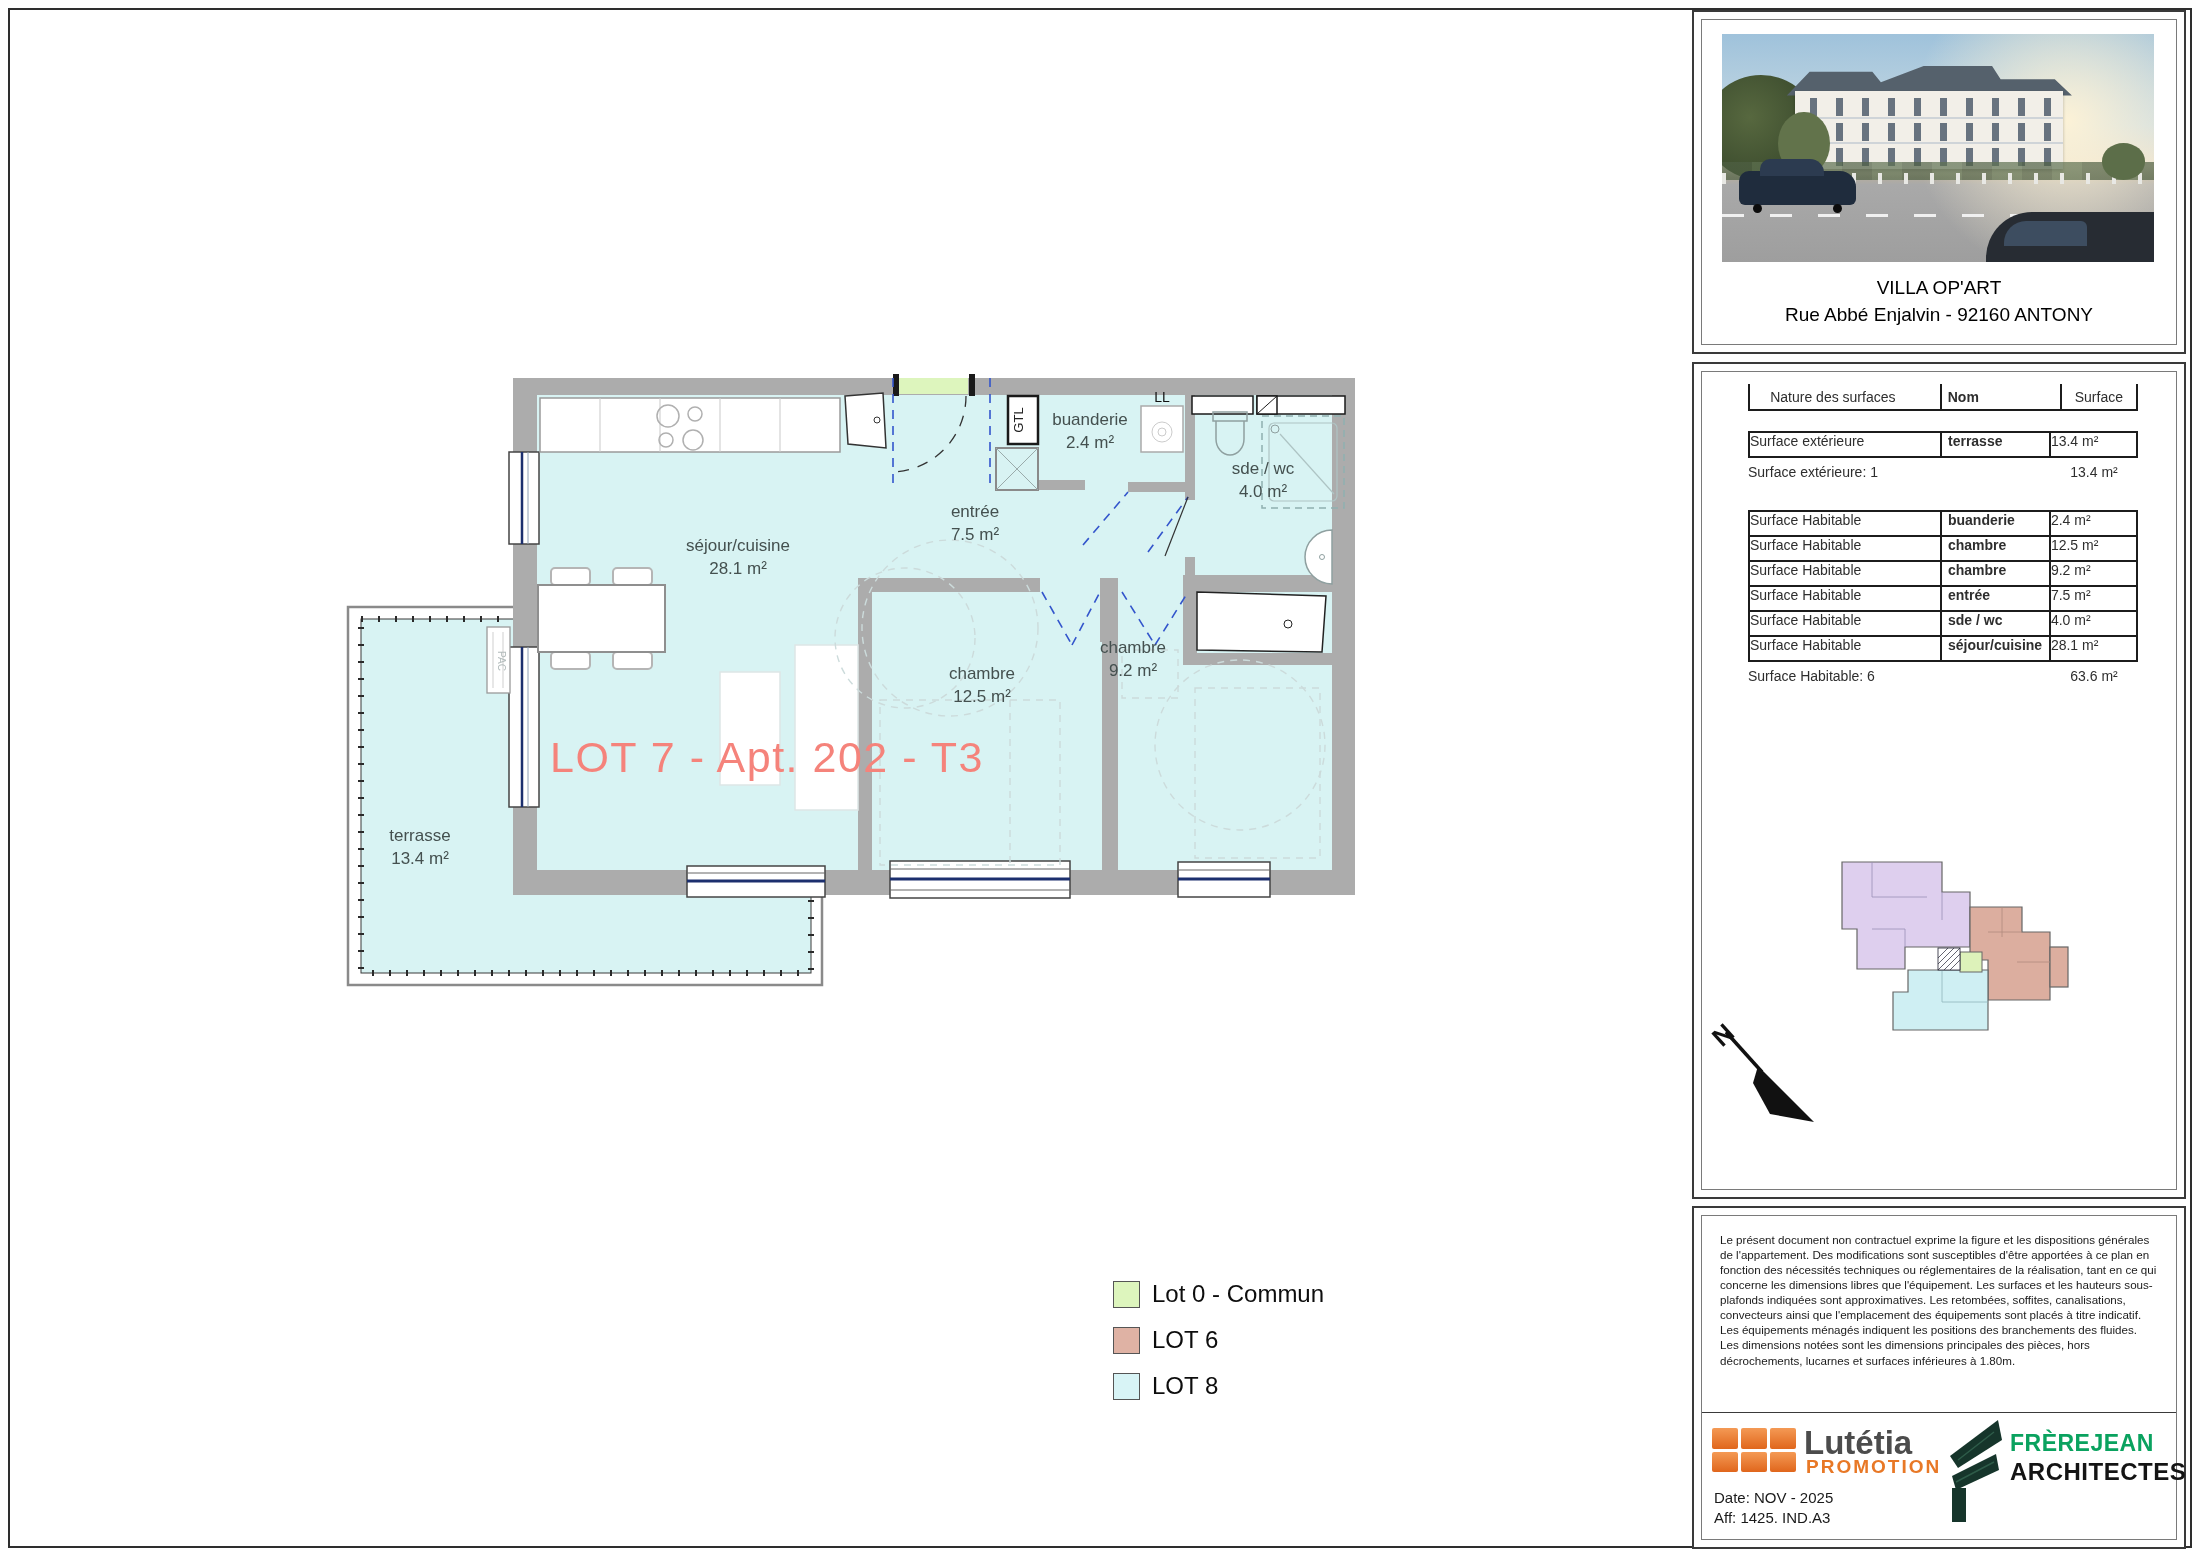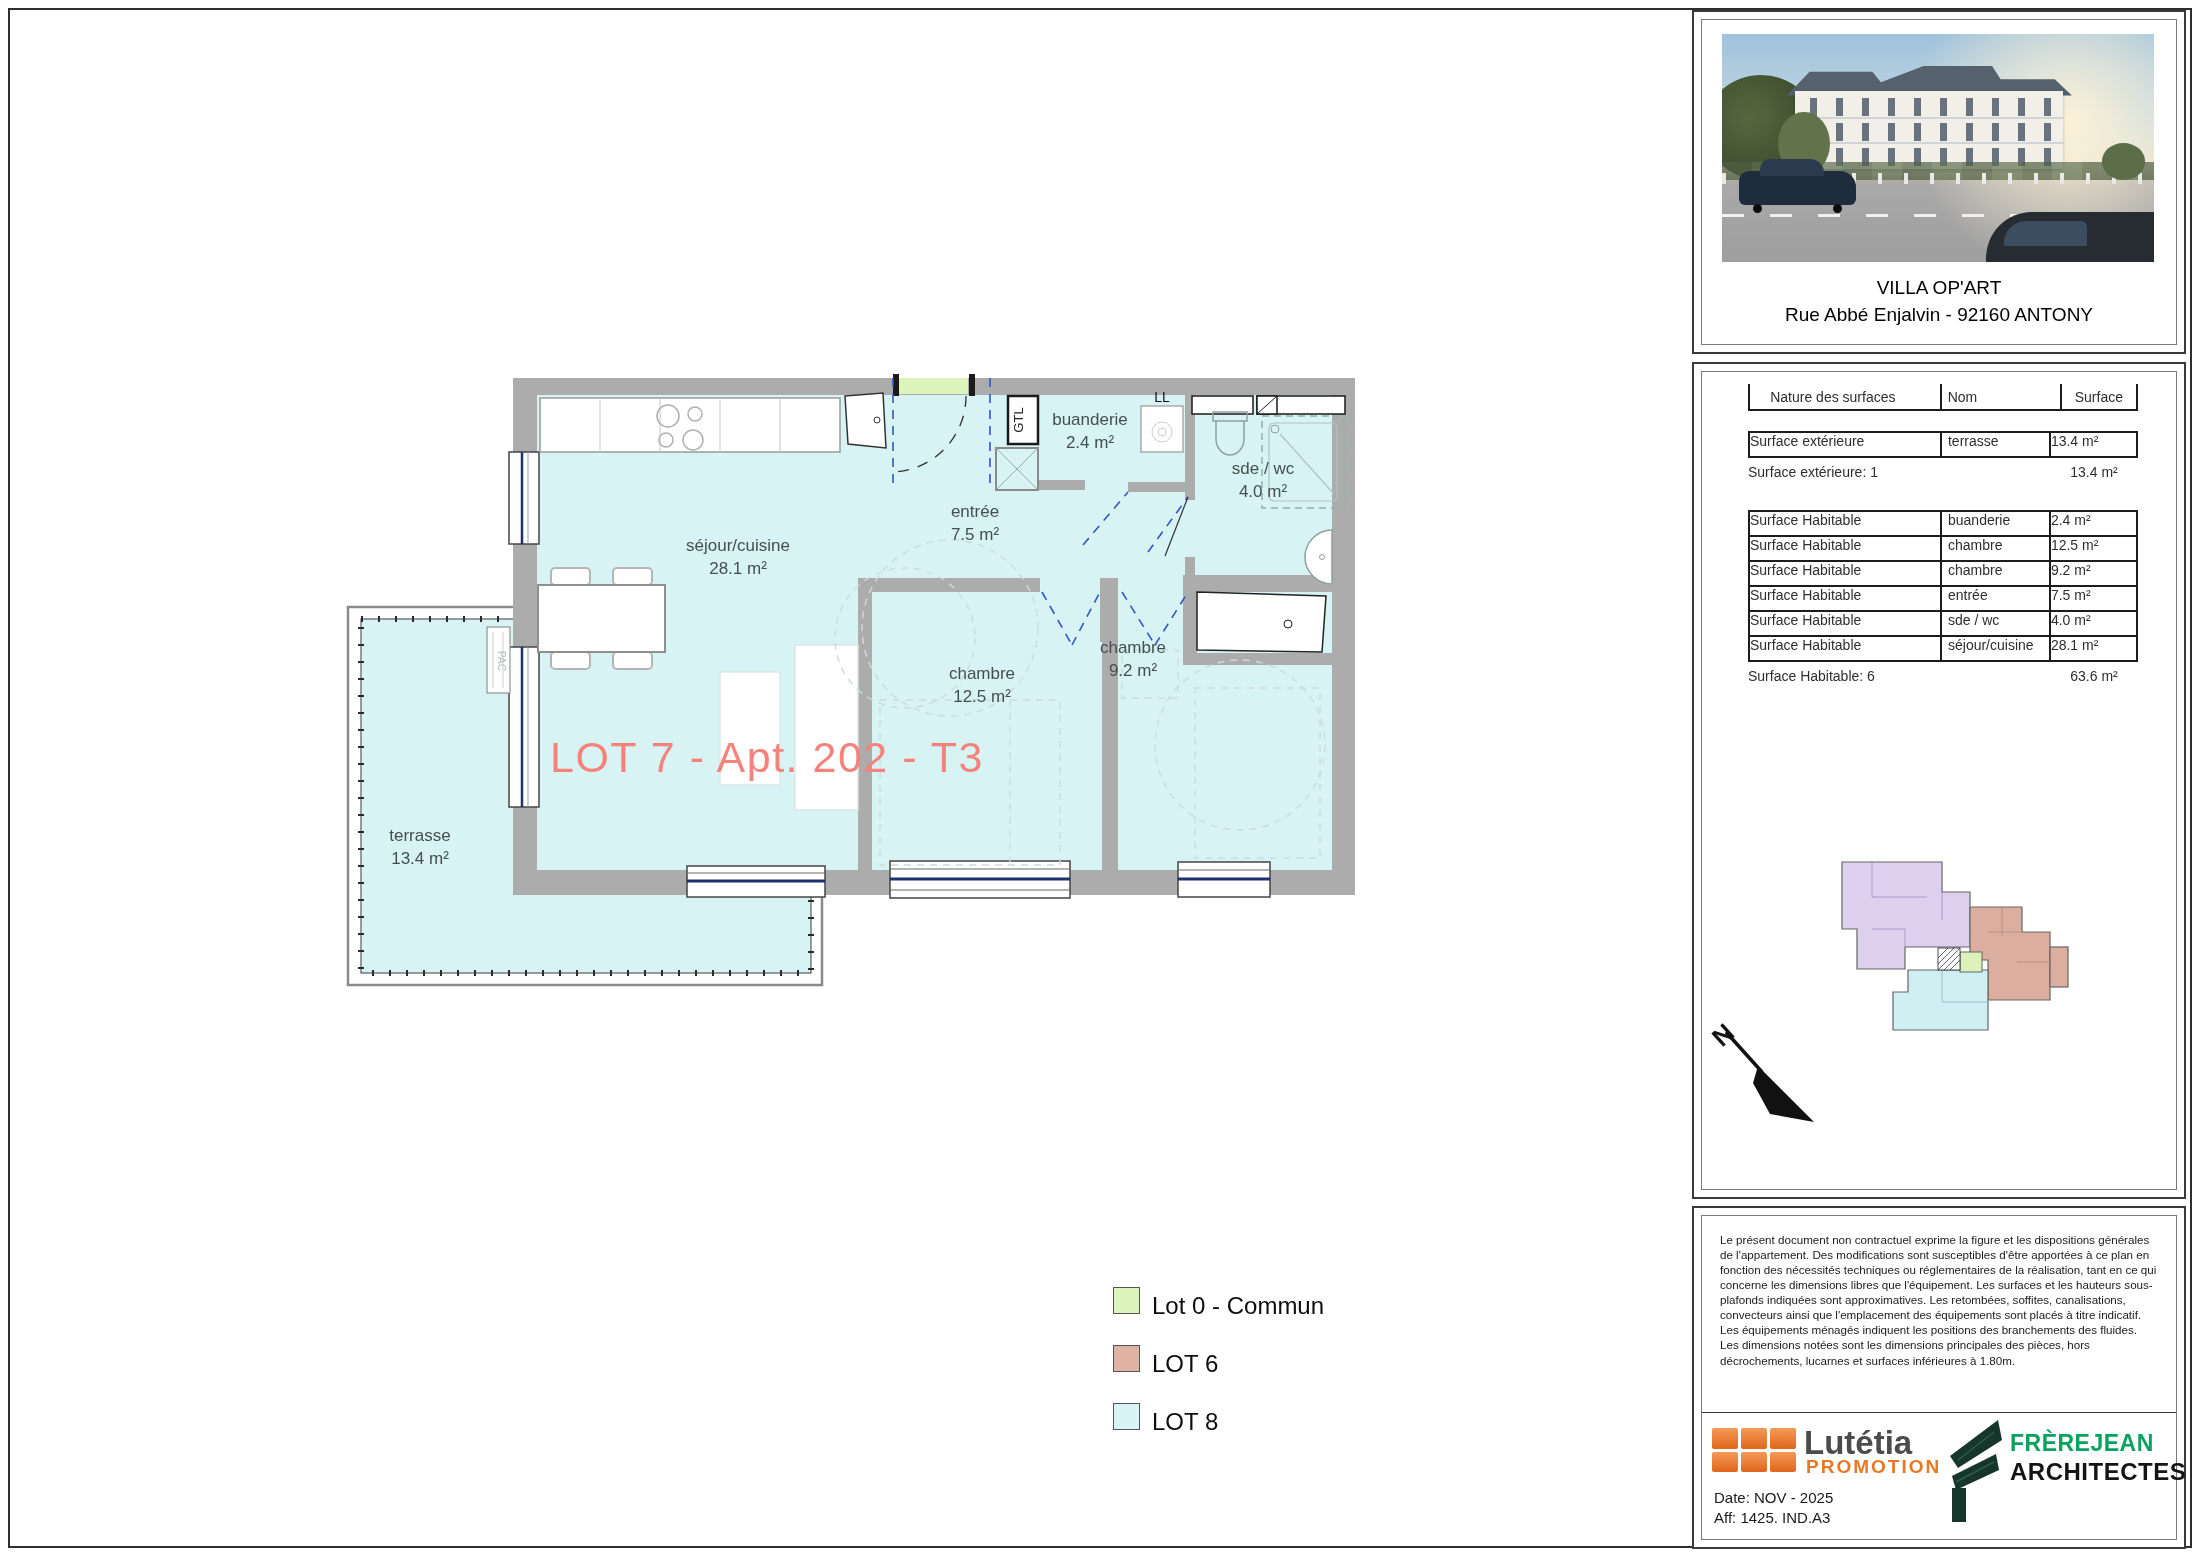--- a/index.html
+++ b/index.html
@@ -49,21 +49,21 @@
   .photo-caption{position:absolute;left:0;right:0;top:255px;text-align:center;
          font-size:19px;line-height:1.42;color:#000;}
 
   
   .stable{position:absolute;left:46px;top:12px;width:390px;font-size:14px;color:#2e2e2e;}
   .stbox{border:2px solid #1c1c1c;}
   .st-title{height:70px;display:flex;align-items:center;justify-content:center;text-align:center;}
   .st-cols{display:flex;height:25px;border-top:none;gap:24px;}
   .st-cols div{display:flex;align-items:center;}
   .c1{width:192px;justify-content:center;}
-  .c2{width:110px;border-left:2px solid #1c1c1c;padding-left:6px;box-sizing:border-box;}
+  .c2{width:110px;border-left:2px solid #1c1c1c;padding-left:6px;box-sizing:border-box;font-weight:bold;}
   .c3{width:86px;border-left:2px solid #1c1c1c;justify-content:center;}
   .strow{display:flex;height:23px;}
   .strow + .strow{border-top:2px solid #1c1c1c;}
   .st-sum{display:flex;height:24px;align-items:center;margin-top:2px;}
   .st-sum .lbl{width:302px;}
   .st-sum .val{width:88px;text-align:center;}
   .gap20{height:20px;} .gap26{height:26px;}
 
   
   .disclaimer{position:absolute;left:18px;top:16px;width:438px;font-size:11.6px;
@@ -79,21 +79,21 @@
   .date-aff{position:absolute;left:12px;top:272px;font-size:15px;color:#1a1a1a;line-height:1.3;}
   .logo-frerejean{position:absolute;left:242px;top:200px;width:226px;height:110px;}
   .fj-text1{position:absolute;left:66px;top:14px;font-size:23px;font-weight:bold;color:#0aa25f;letter-spacing:.5px;}
   .fj-text2{position:absolute;left:66px;top:42px;font-size:24px;font-weight:bold;color:#141414;letter-spacing:.5px;}
 
   
   .legend{position:absolute;left:1113px;top:1280px;width:480px;}
   .legend-title{font-size:25px;font-weight:bold;color:#0d0d0d;margin-bottom:26px;}
   .legend-item{display:flex;align-items:center;margin-bottom:18px;}
   .swatch{width:25px;height:25px;border:1.5px solid #555;margin-right:12px;flex:0 0 auto;}
-  .legend-label{font-size:24px;color:#0d0d0d;margin-top:12px;}
+  .legend-label{font-size:24px;color:#0d0d0d;}
 
   svg text{font-family:"Liberation Sans",sans-serif;}
   .roomname{fill:#44504f;font-size:17px;text-anchor:middle;}
   .lot-title{fill:#f5837b;font-size:43px;letter-spacing:1.5px;}
 </style>
 </head>
 <body>
 
 <div class="sheet-border"></div>
 

